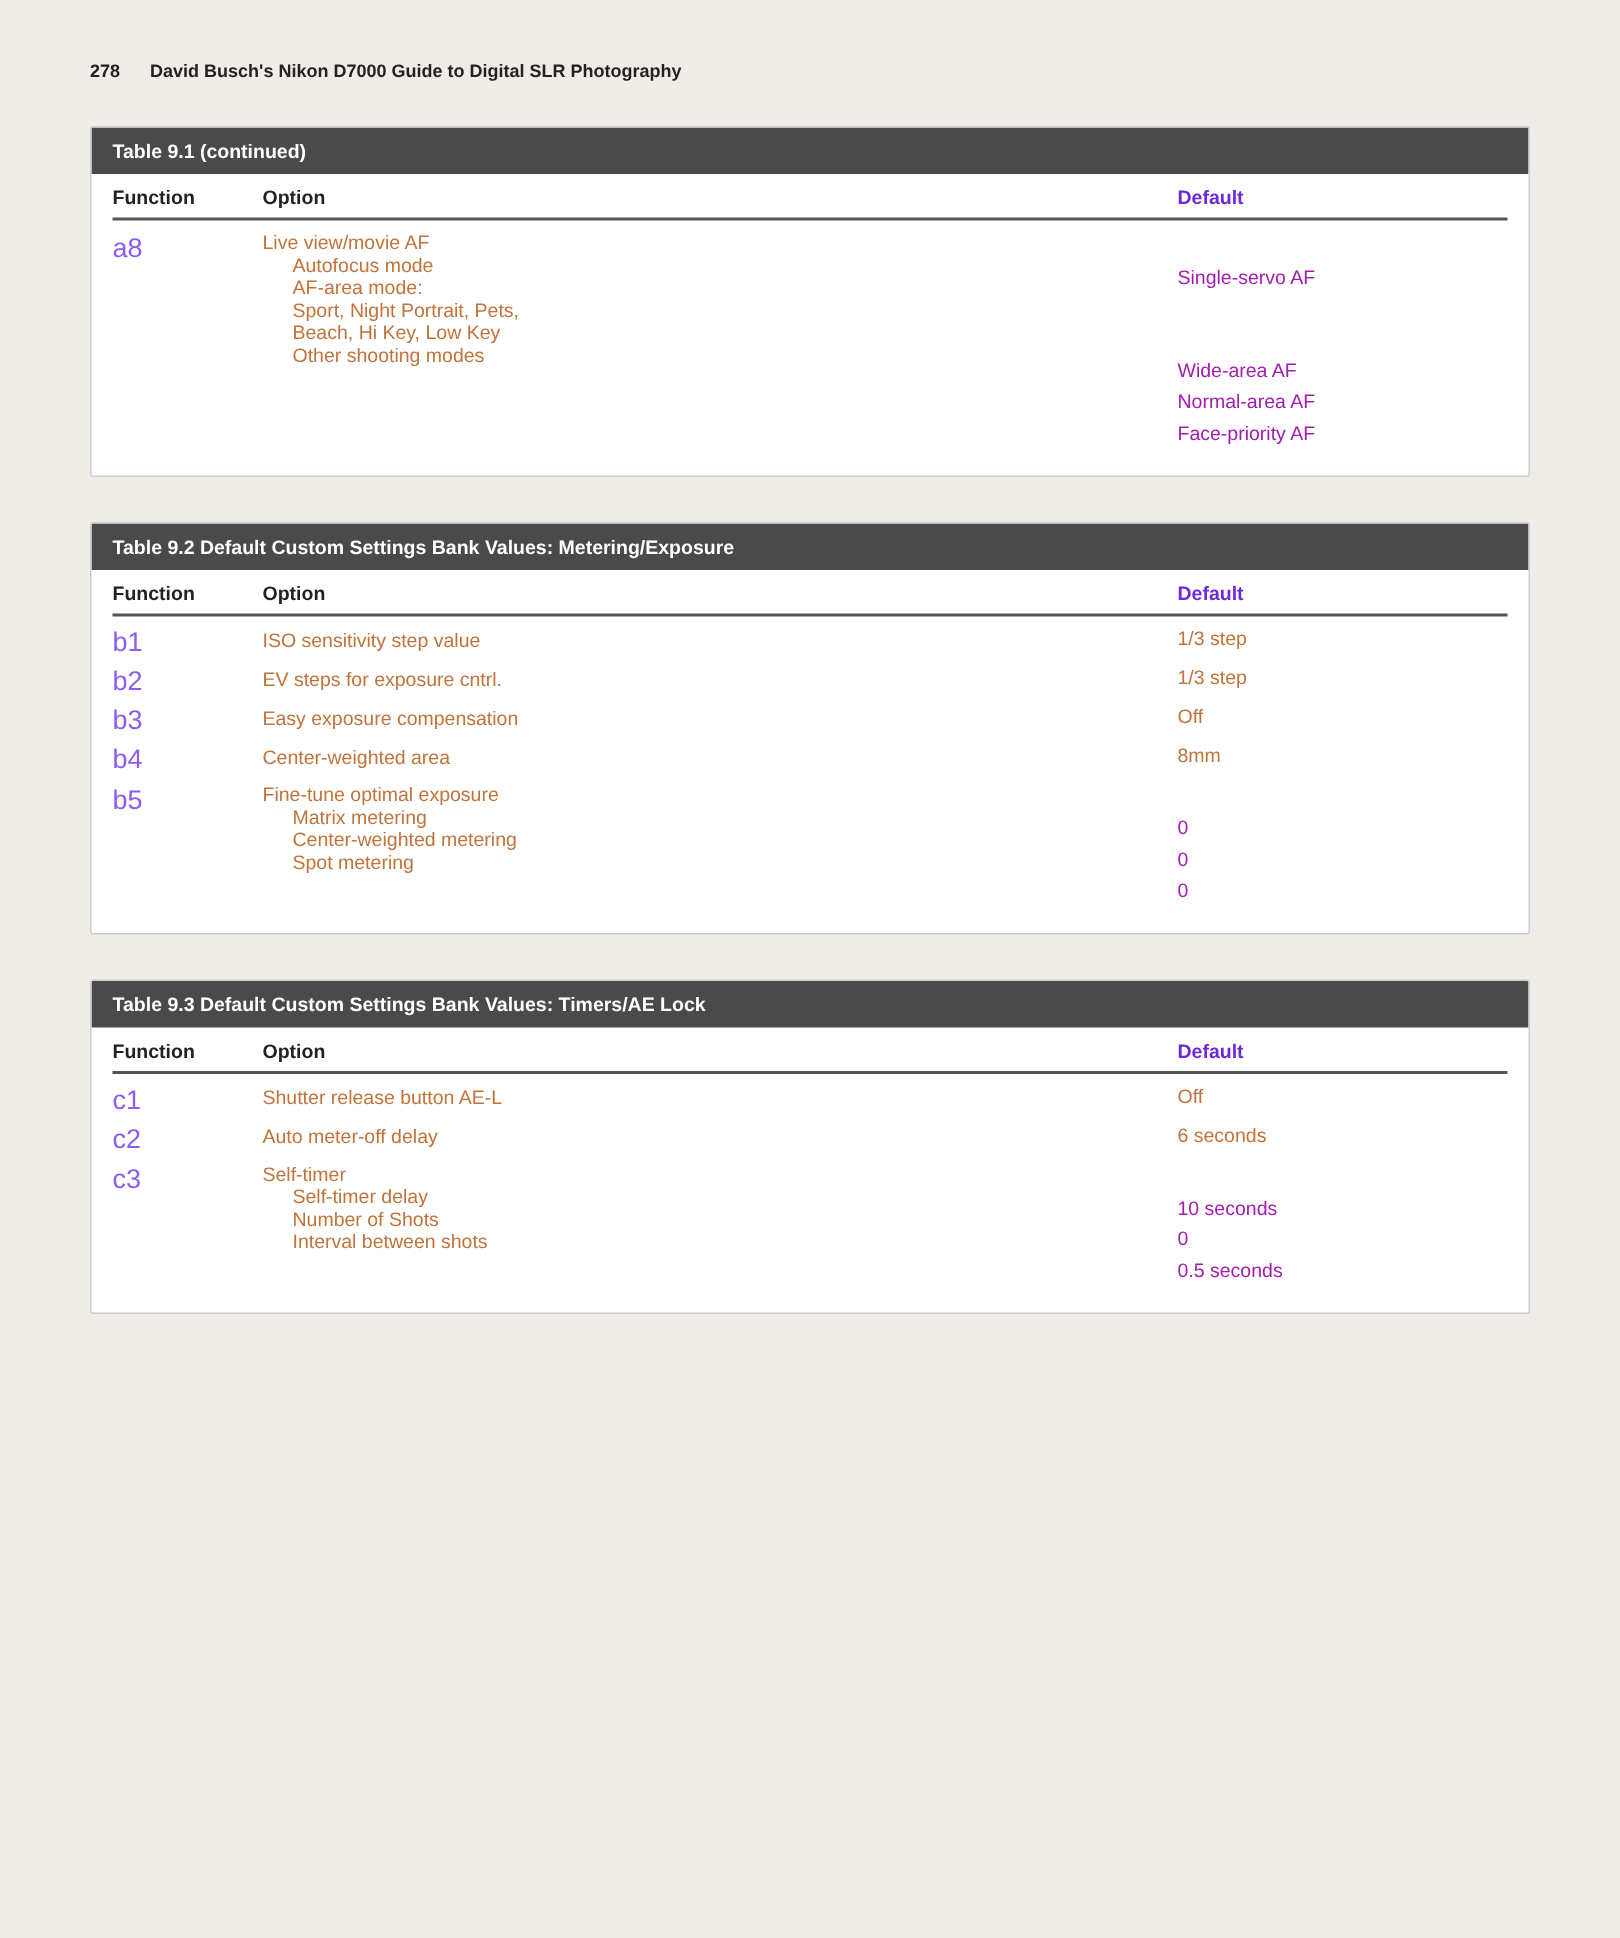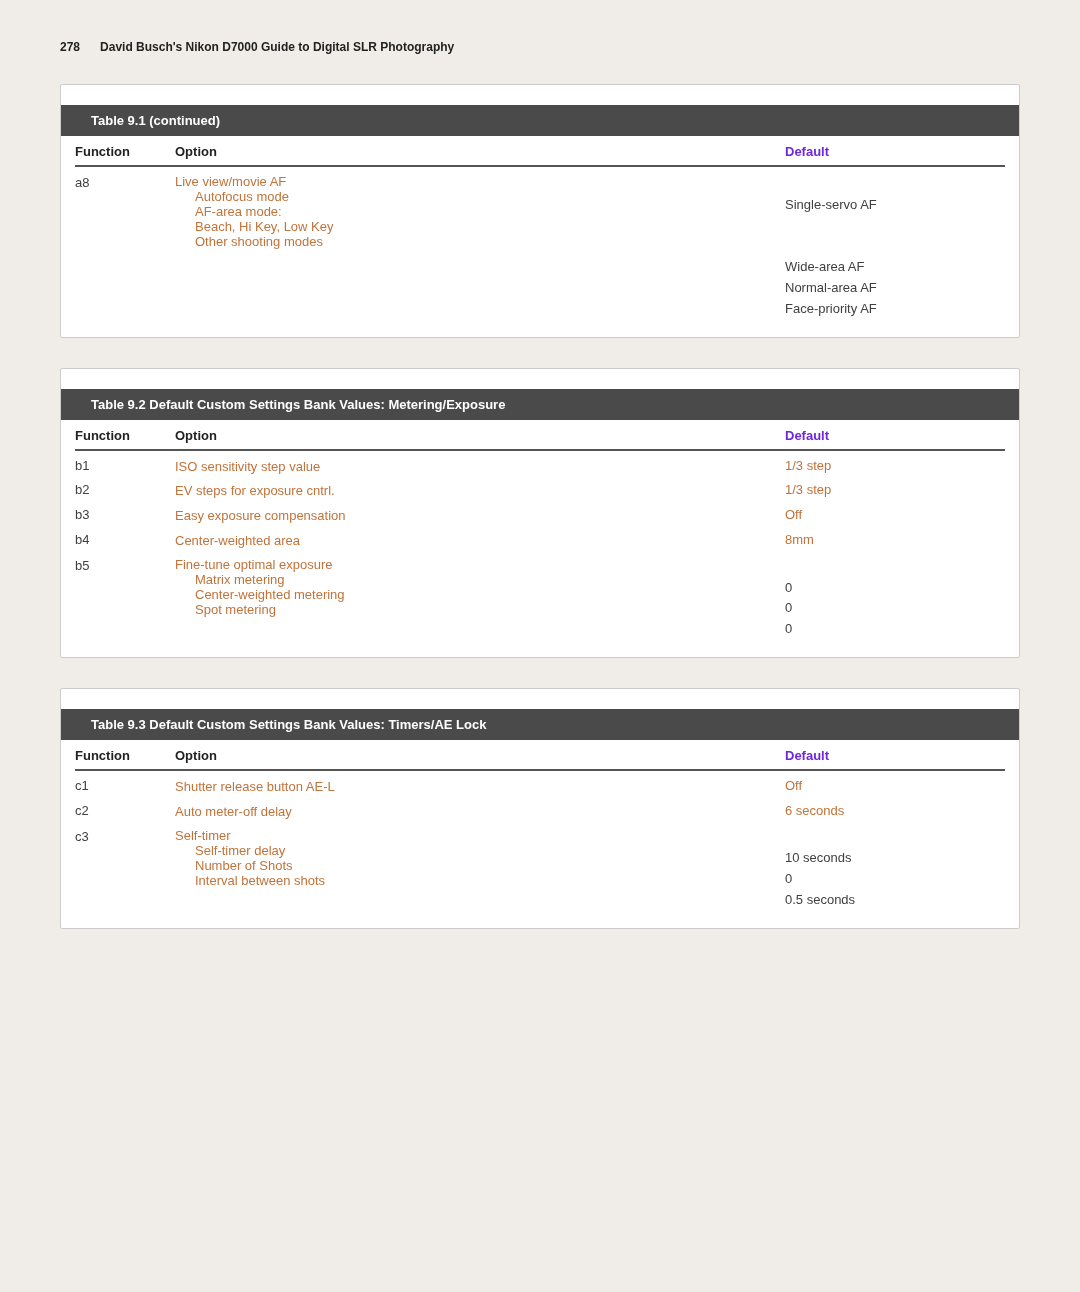--- a/index.html
+++ b/index.html
@@ -31,22 +31,21 @@
       margin-bottom: 30px;
       border-radius: 2px;
       overflow: hidden;
     }
 
     .table-title {
       background: #4a4a4a;
       color: white;
       font-size: 13px;
       font-weight: bold;
-      padding: 8px 30px;
-      margin-top: 20px;
+      padding: 8px 14px;
     }
 
     .table-inner {
       padding: 0 14px 14px 14px;
     }
 
     .col-headers {
       display: flex;
       border-bottom: 2px solid #555;
       padding: 8px 0 6px 0;
@@ -74,22 +73,22 @@
       color: #6d28d9;
     }
 
     .table-row {
       display: flex;
       padding: 2px 0;
     }
 
     .row-function {
       width: 100px;
-      color: #404040;
-      font-size: 13px;
+      color: #8b5cf6;
+      font-size: 18px;
       padding-top: 1px;
     }
 
     .row-option {
       flex: 1;
       color: #c0733a;
       font-size: 13px;
       line-height: 1.6;
     }
 
@@ -126,21 +125,21 @@
       padding-left: 20px;
     }
 
     .default-block {
       width: 220px;
       display: flex;
       flex-direction: column;
     }
 
     .default-value {
-      color: #404040;
+      color: #a21caf;
       font-size: 13px;
       line-height: 1.6;
     }
   </style>
 </head>
 <body>
 
 <div class="page-header">
   <span>278</span>
   &nbsp;&nbsp;&nbsp;&nbsp;
@@ -155,20 +154,21 @@
       <div class="col-option">Option</div>
       <div class="col-default">Default</div>
     </div>
 
     <div class="row-group">
       <div class="row-function">a8</div>
       <div class="option-block">
         <div class="option-main">Live view/movie AF</div>
         <div class="option-sub">Autofocus mode</div>
         <div class="option-sub">AF-area mode:</div>
+        <div class="option-sub">Sport, Night Portrait, Pets,</div>
         <div class="option-sub">Beach, Hi Key, Low Key</div>
         <div class="option-sub">Other shooting modes</div>
       </div>
       <div class="default-block">
         <div class="default-value">&nbsp;</div>
         <div class="default-value">Single-servo AF</div>
         <div class="default-value">&nbsp;</div>
         <div class="default-value">&nbsp;</div>
         <div class="default-value">Wide-area AF</div>
         <div class="default-value">Normal-area AF</div>

